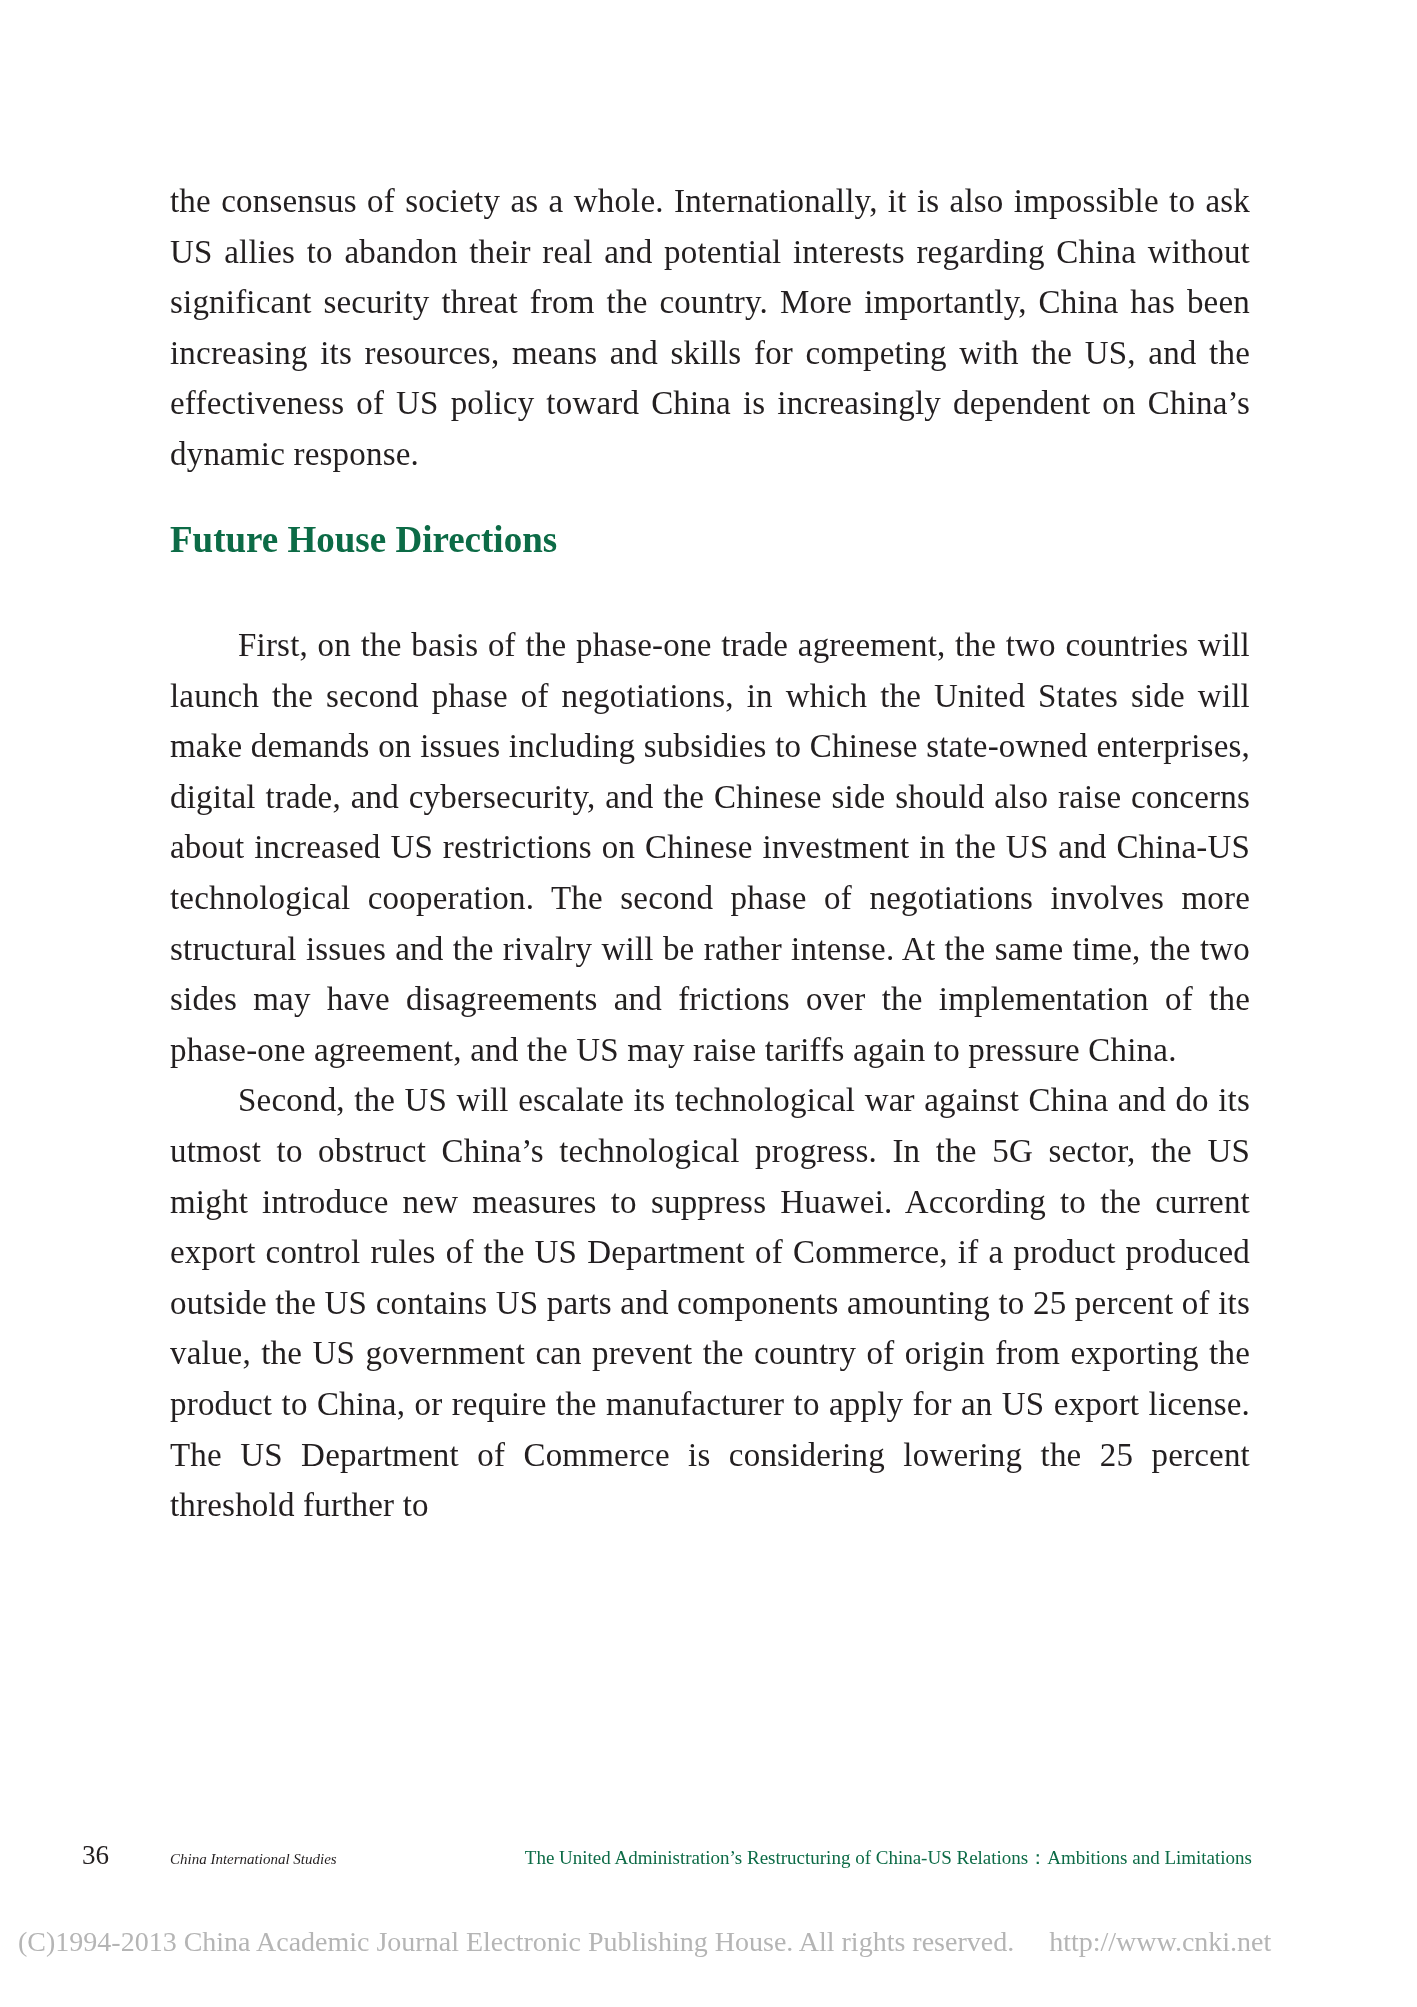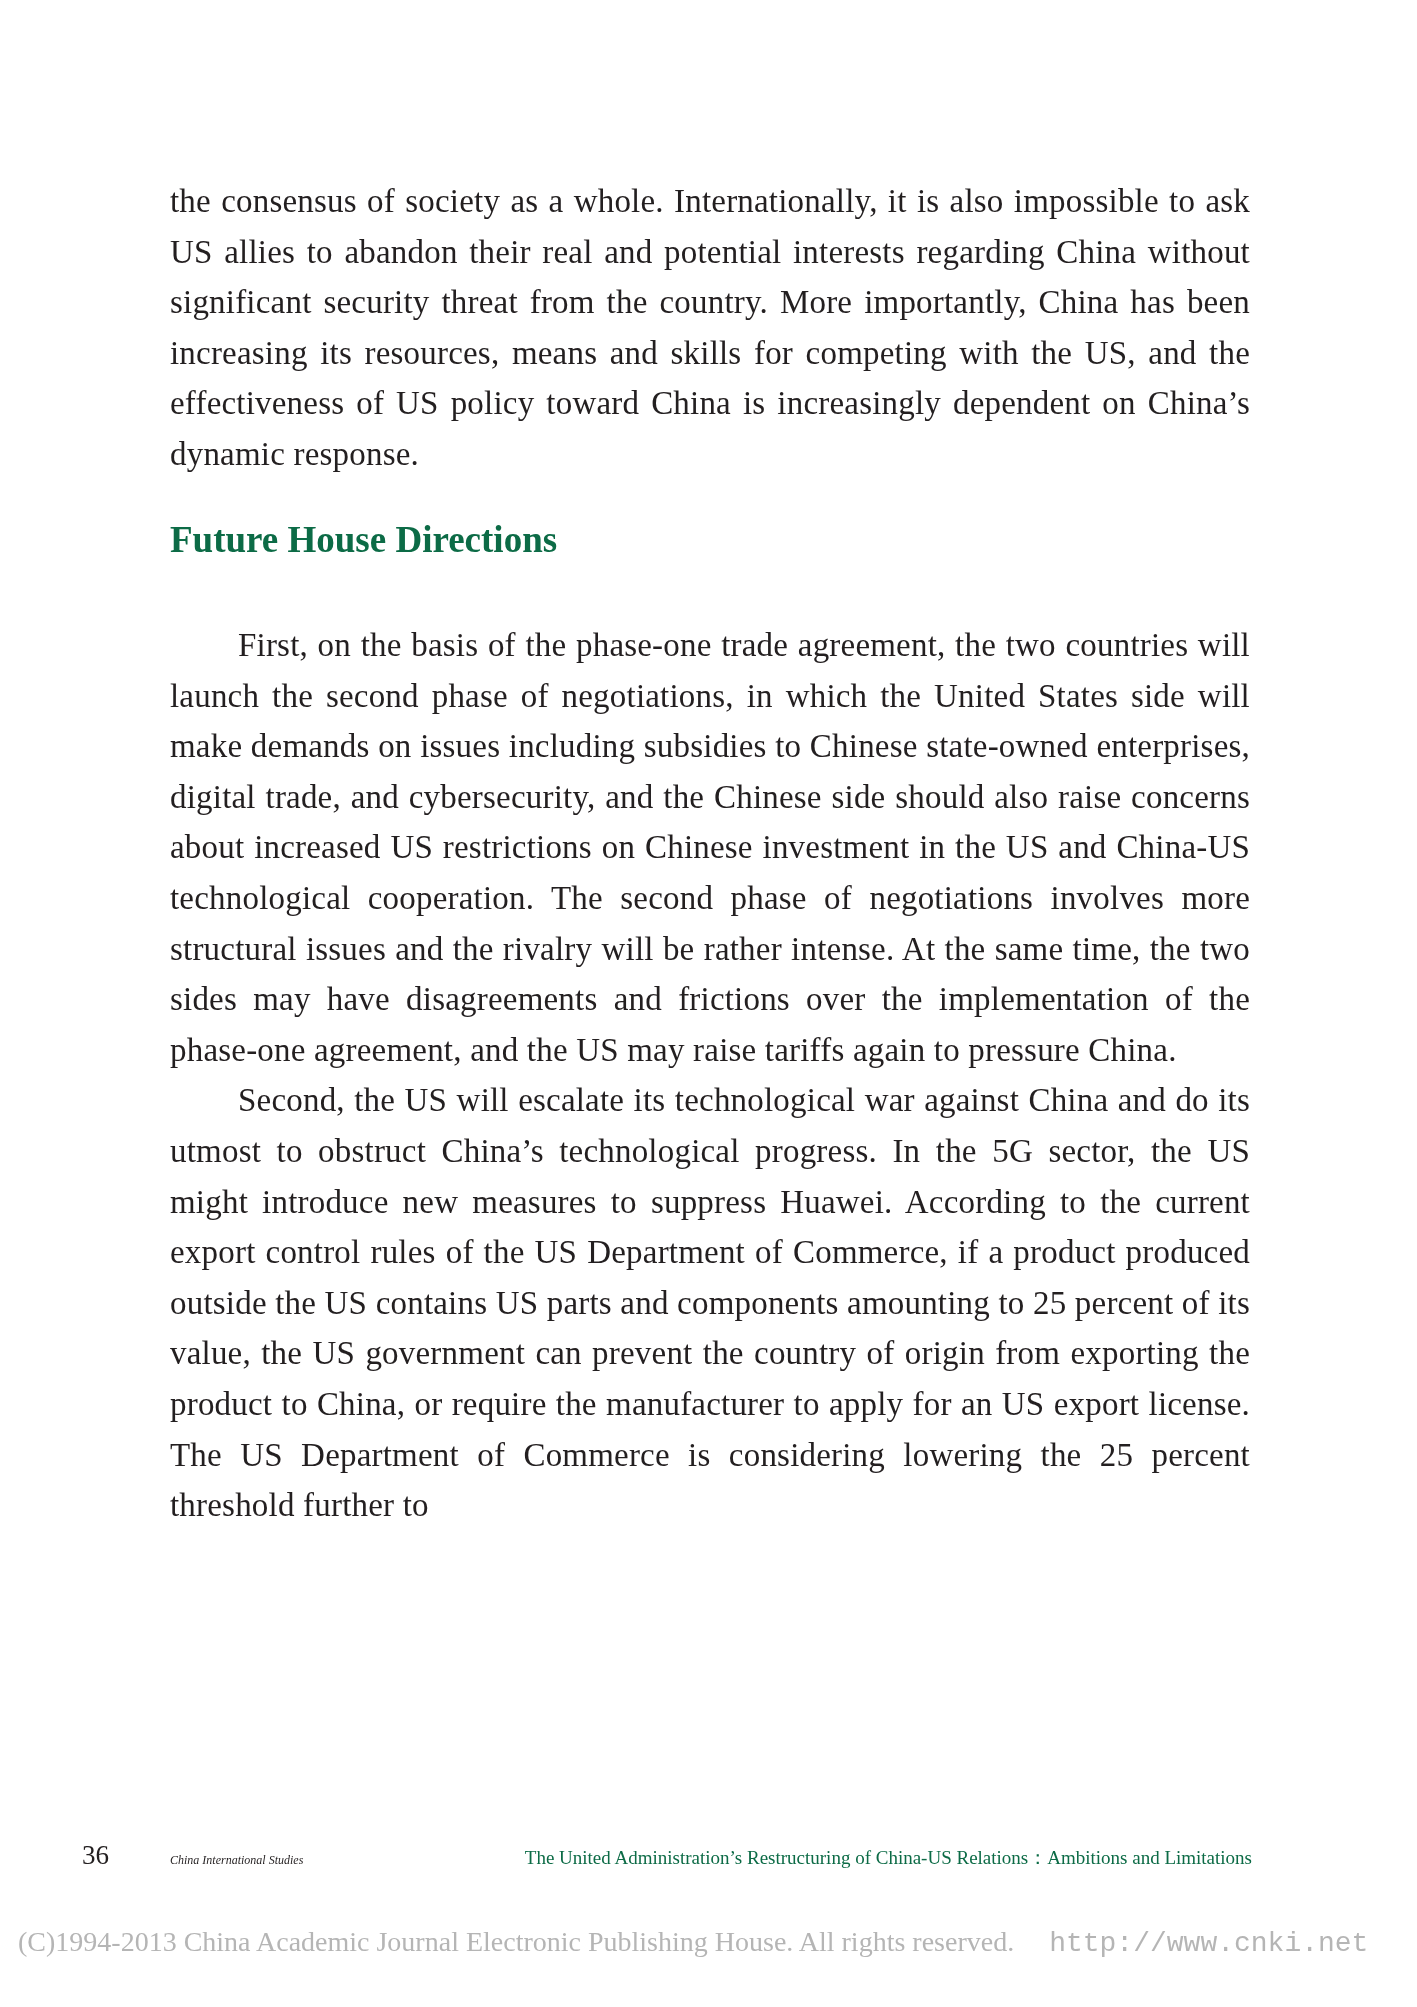--- a/index.html
+++ b/index.html
@@ -47,42 +47,41 @@
       align-items: baseline;
       justify-content: flex-end;
     }
     .footer .page-num {
       font-size: 27px;
       color: #231f20;
       width: 88px;
     }
     .footer .journal {
       font-style: italic;
-      font-size: 12px;
+      font-size: 15px;
       color: #231f20;
       width: 290px;
     }
     .footer .running-title {
       font-size: 19px;
       color: #0c6b46;
       flex: 1;
       text-align: right;
     }
     .copyright {
       position: absolute;
       top: 1926px;
       left: 18px;
       width: 1400px;
       font-size: 28px;
       color: #b5b5b5;
       white-space: nowrap;
     }
     .copyright .url {
       margin-left: 28px;
-      font-family: Liberation Mono, monospace;
     }
   </style>
 </head>
 <body>
 
 <div>
 
   <p class="para p-first">the consensus of society as a whole. Internationally, it is also impossible to ask US allies to abandon their real and potential interests regarding China without significant security threat from the country. More importantly, China has been increasing its resources, means and skills for competing with the US, and the effectiveness of US policy toward China is increasingly dependent on China’s dynamic response.</p>
 
   <h2 class="section-heading">Future House Directions</h2>

